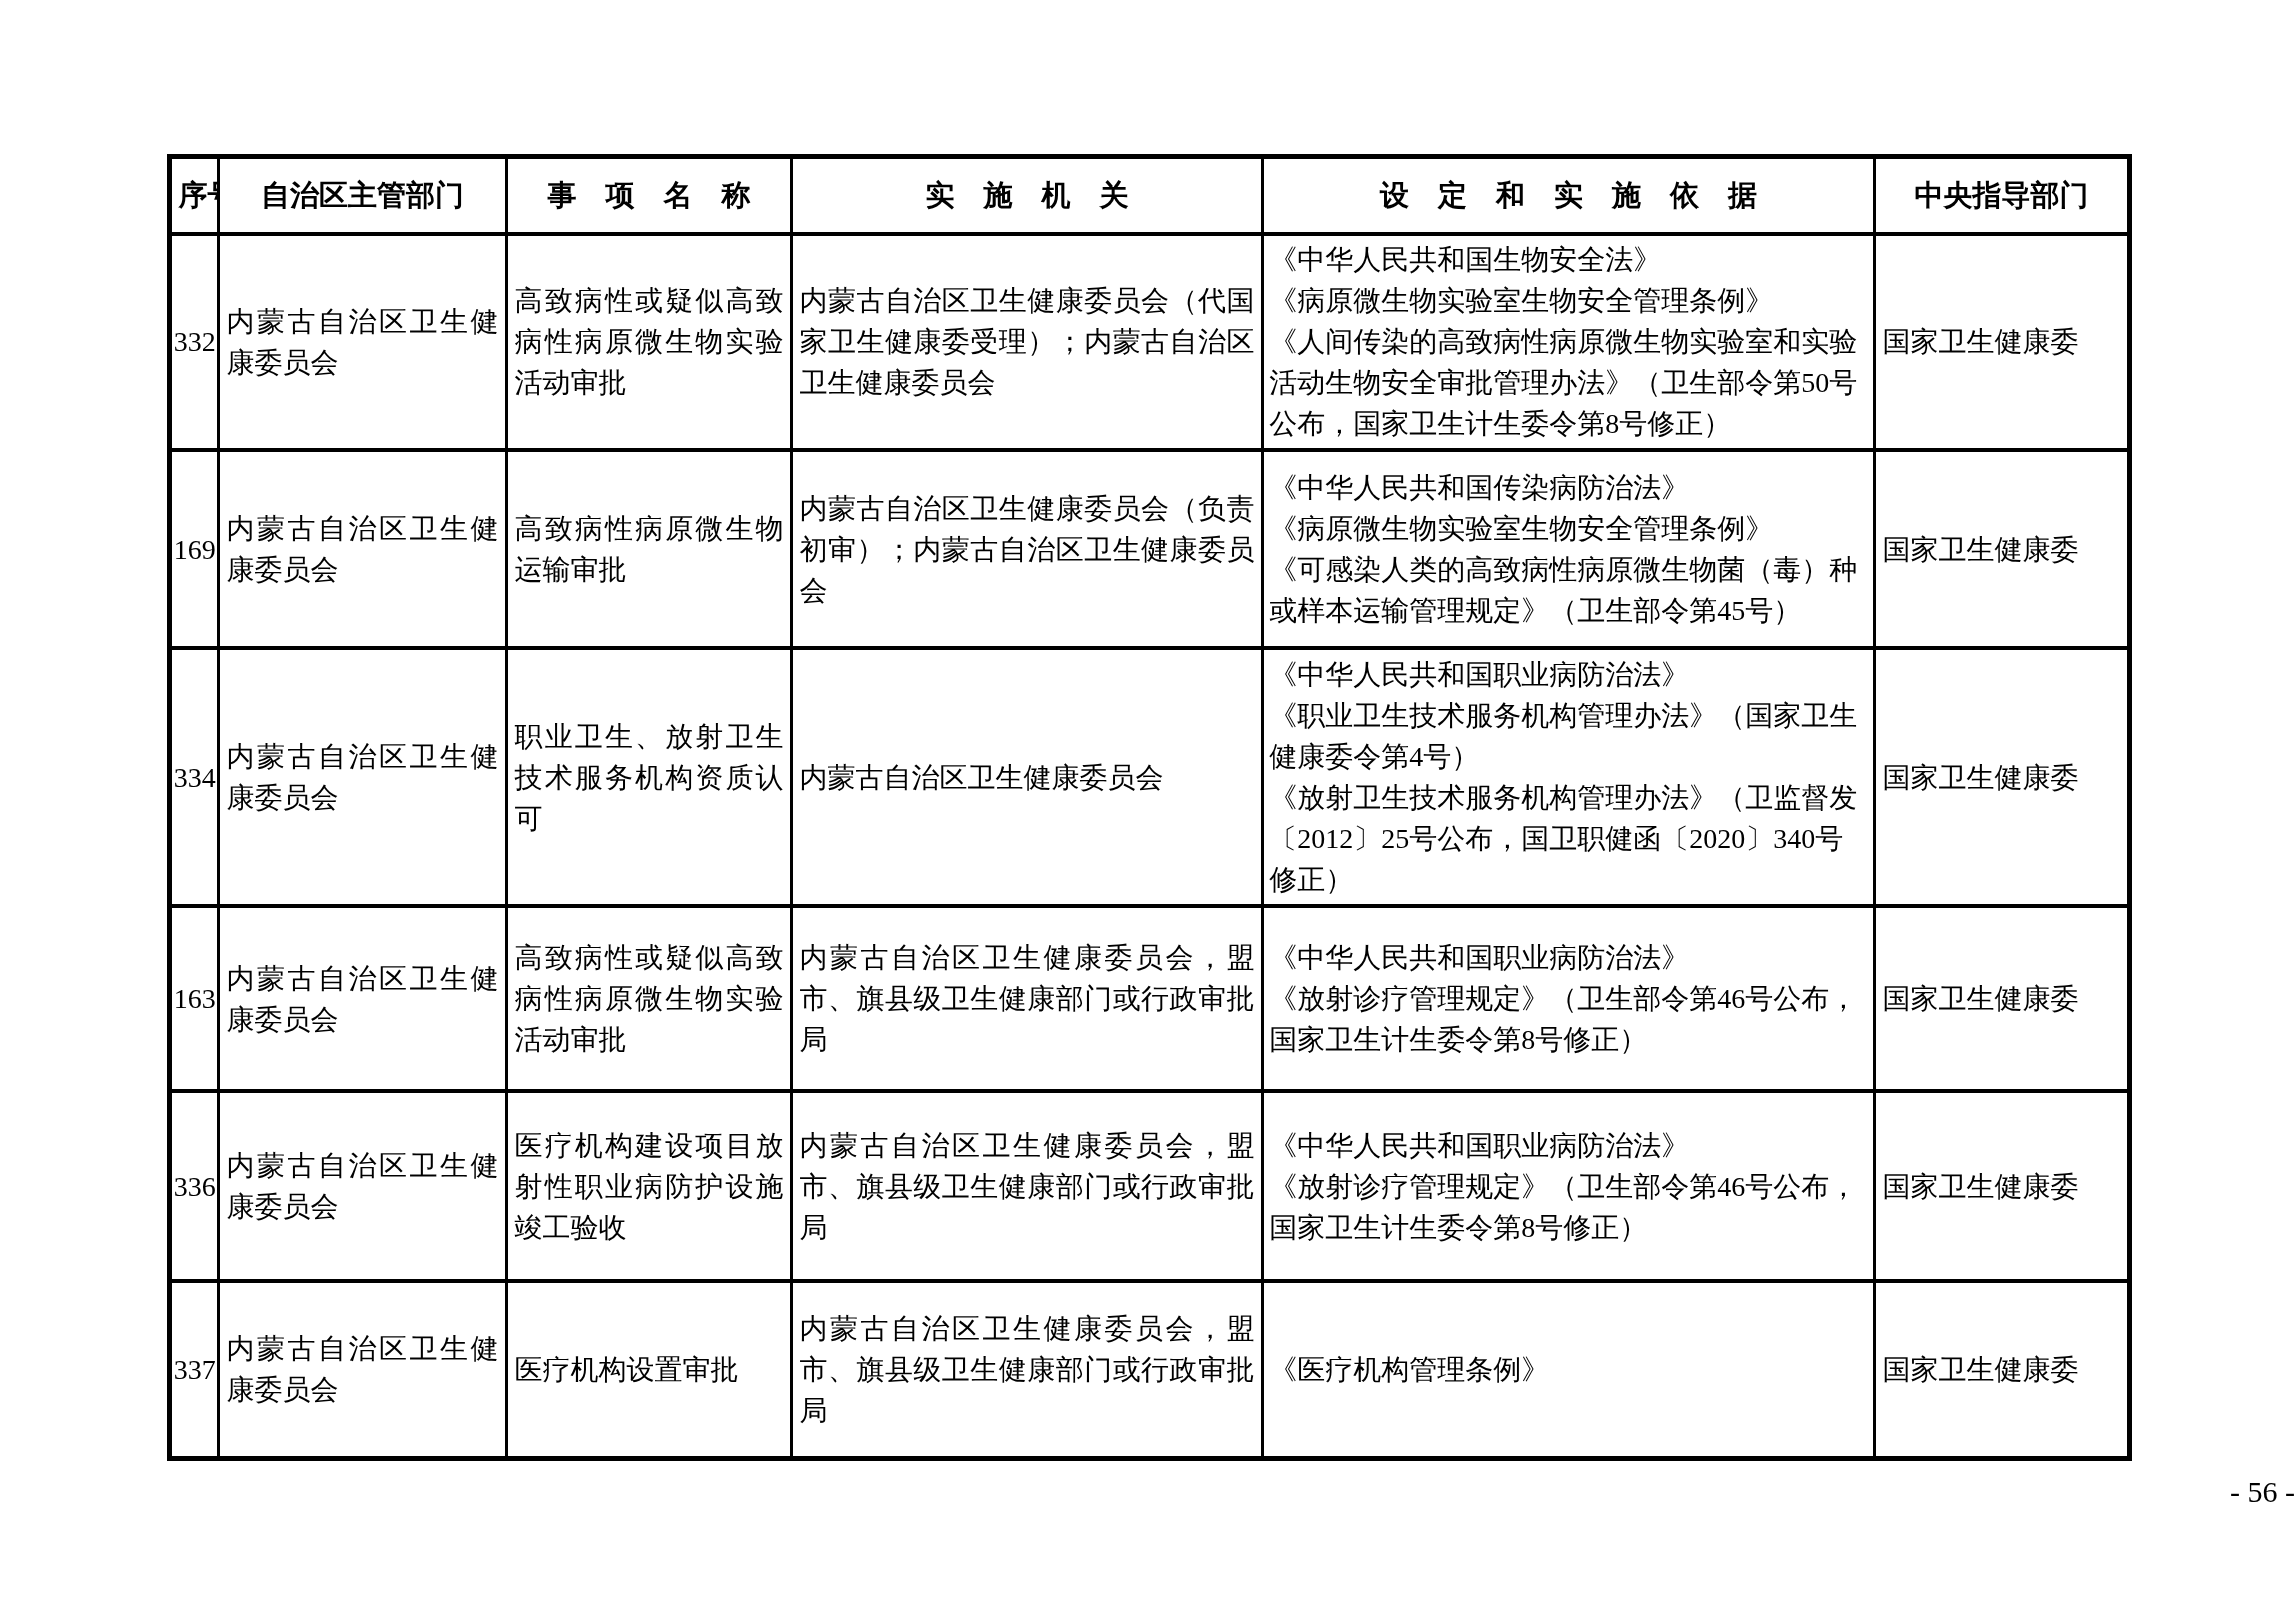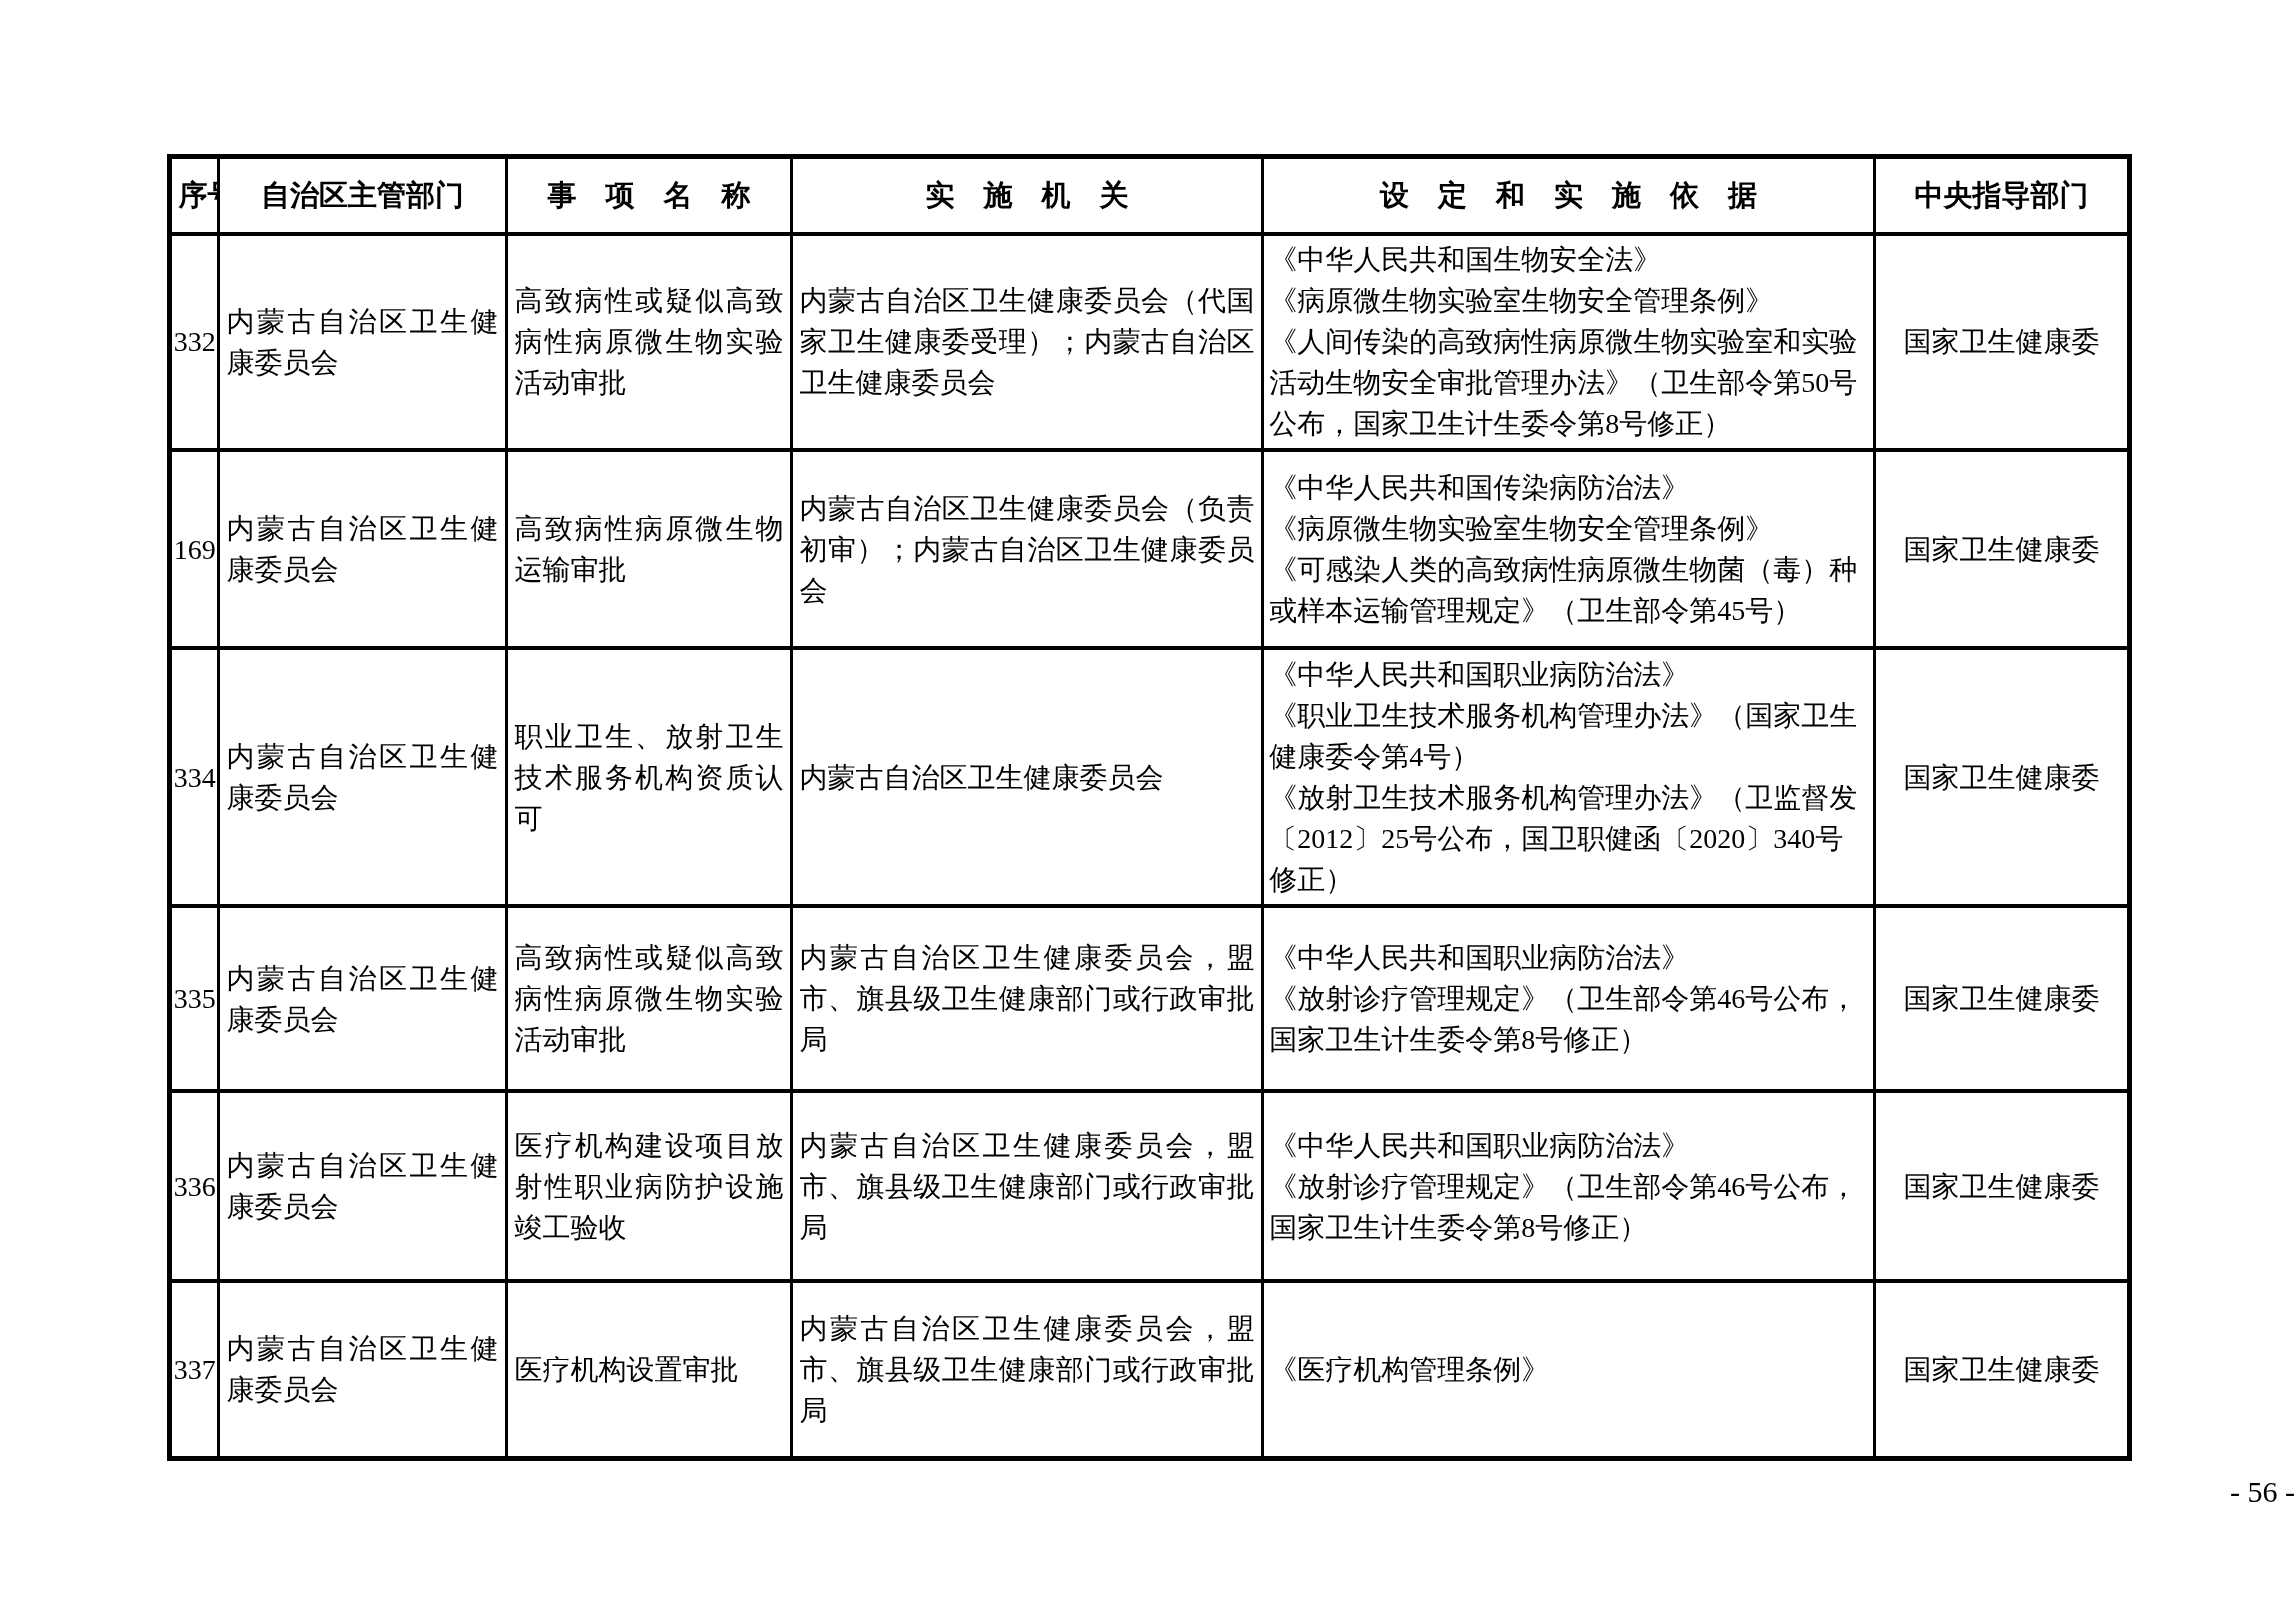--- a/index.html
+++ b/index.html
@@ -32,21 +32,21 @@
   tbody tr:nth-child(2){height:198px;}
   tbody tr:nth-child(3){height:250px;}
   tbody tr:nth-child(4){height:185px;}
   tbody tr:nth-child(5){height:190px;}
   tbody tr:nth-child(6){height:177px;}
 
   .approval-table td{font-size:28px;line-height:41px;margin-left:34px;}
   td.c-seq{text-align:right;padding:3.9px 1.3px;}
   td.c-dept,td.c-item,td.c-agency{text-align:justify;text-justify:inter-character;}
   td.c-basis{text-align:left;white-space:pre-wrap;padding:3.9px 5.2px;}
-  td.c-central{text-align:center;}
+  td.c-central{}
 
   .page-number{
     position:absolute;left:0;top:1475px;width:2295px;
     text-align:right;font-size:30px;line-height:33px;
     font-family:"Liberation Serif","DejaVu Serif",serif;
   }
 </style>
 </head>
 <body>
 
@@ -95,21 +95,21 @@
     <td class="c-seq">334</td>
     <td class="c-dept">内蒙古自治区卫生健康委员会</td>
     <td class="c-item">职业卫生、放射卫生技术服务机构资质认可</td>
     <td class="c-agency">内蒙古自治区卫生健康委员会</td>
     <td class="c-basis">《中华人民共和国职业病防治法》
 《职业卫生技术服务机构管理办法》（国家卫生健康委令第4号）
 《放射卫生技术服务机构管理办法》（卫监督发〔2012〕25号公布，国卫职健函〔2020〕340号修正）</td>
     <td class="c-central">国家卫生健康委</td>
   </tr>
         <tr>
-    <td class="c-seq">335</td>
+    <td class="c-seq">163</td>
     <td class="c-dept">内蒙古自治区卫生健康委员会</td>
     <td class="c-item">高致病性或疑似高致病性病原微生物实验活动审批</td>
     <td class="c-agency">内蒙古自治区卫生健康委员会，盟市、旗县级卫生健康部门或行政审批局</td>
     <td class="c-basis">《中华人民共和国职业病防治法》
 《放射诊疗管理规定》（卫生部令第46号公布，国家卫生计生委令第8号修正）</td>
     <td class="c-central">国家卫生健康委</td>
   </tr>
         <tr>
     <td class="c-seq">336</td>
     <td class="c-dept">内蒙古自治区卫生健康委员会</td>

